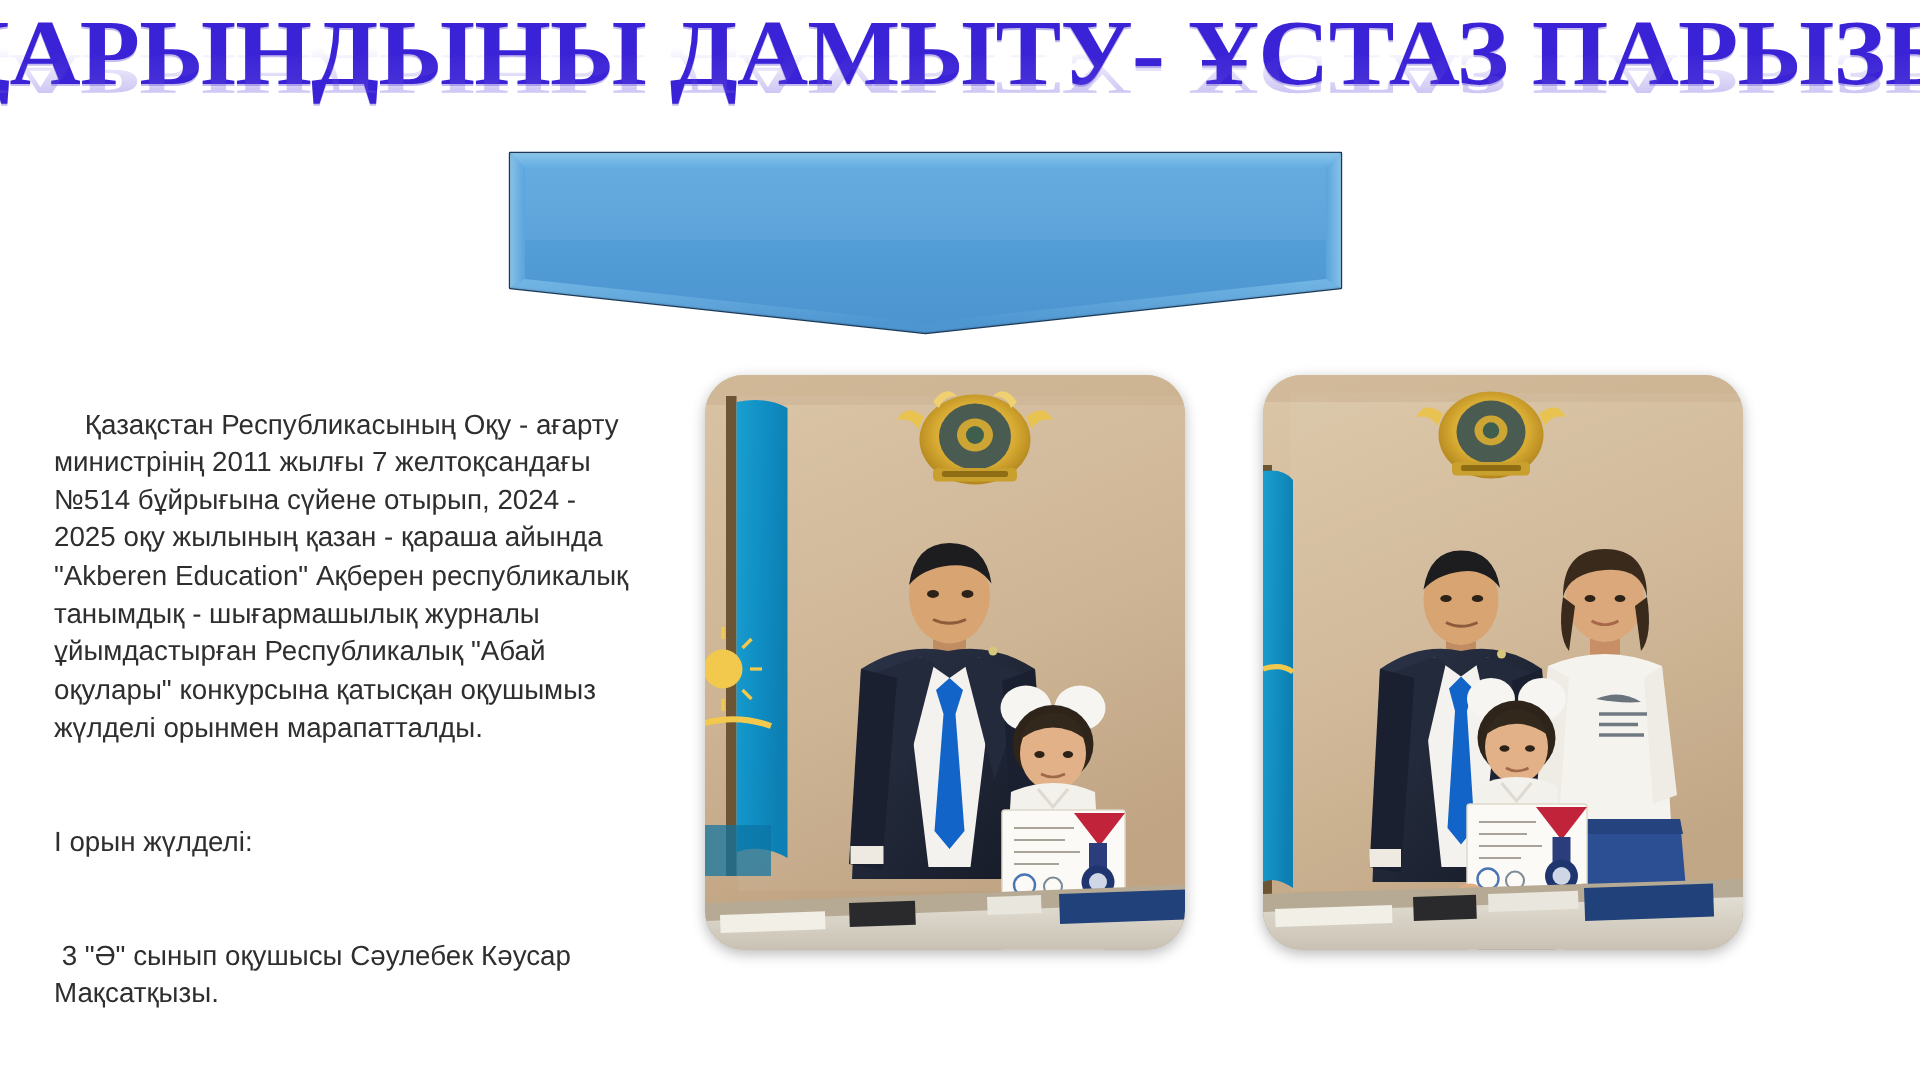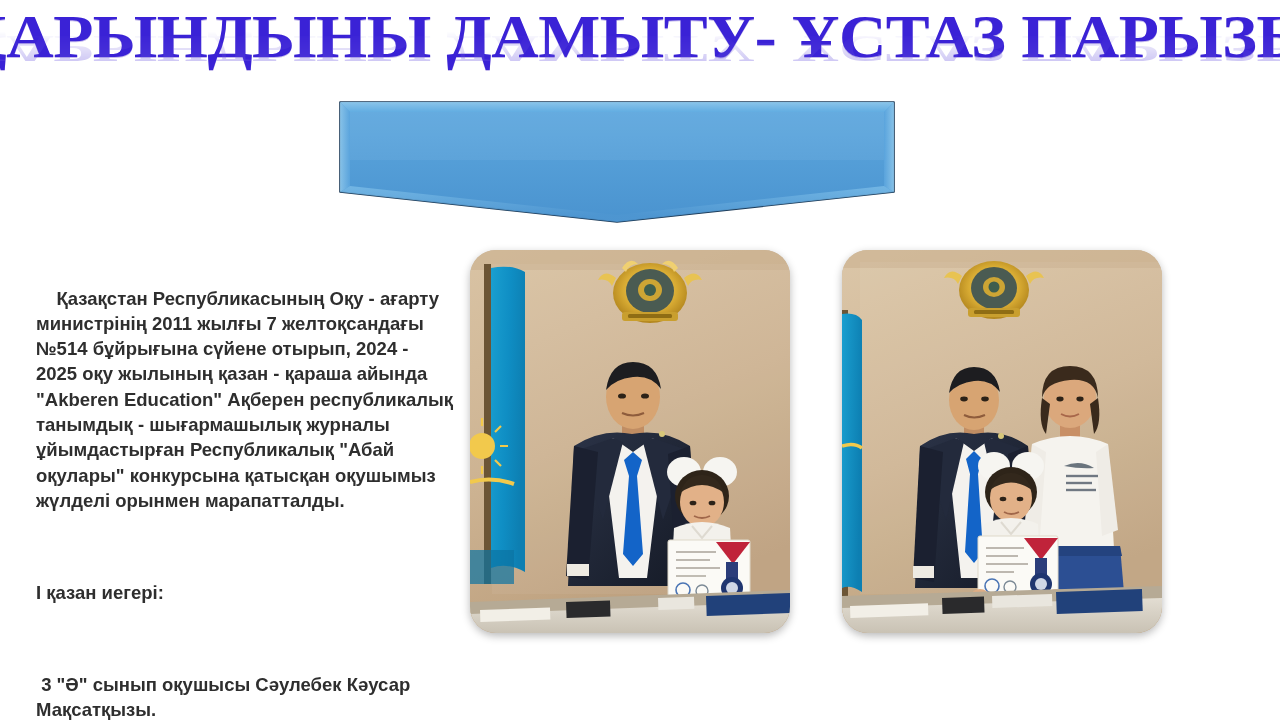--- a/index.html
+++ b/index.html
@@ -80,21 +80,21 @@
     position: absolute;
     left: 36px;
     top: 219px;
     width: 420px;
     color: #2e2e2e;
     font-family: "Liberation Sans", sans-serif;
     font-size: 18.5px;
     line-height: 25.3px;
     white-space: pre-wrap;
   }
-  #body-text .para { margin: 16px 0 0 0; font-weight: bold; }
+  #body-text .para { margin: 0 0 0 0; }
 
   
   .photo-frame {
     position: absolute;
     border-radius: 26px;
     overflow: hidden;
     box-shadow: 0 3px 9px rgba(0,0,0,0.28);
     background: #cbb79c;
   }
   #photo-left  { left: 470px; top: 250px; width: 320px; height: 383px; }
@@ -159,21 +159,21 @@
   <div id="body-text">
     <div class="para">    Қазақстан Республикасының Оқу - ағарту
 министрінің 2011 жылғы 7 желтоқсандағы
 №514 бұйрығына сүйене отырып, 2024 -
 2025 оқу жылының қазан - қараша айында
 "Akberen Education" Ақберен республикалық
 танымдық - шығармашылық журналы
 ұйымдастырған Республикалық "Абай
 оқулары" конкурсына қатысқан оқушымыз
 жүлделі орынмен марапатталды.</div>
-    <div class="para">І қазан иегері:</div>
+    <div class="para">І орын жүлделі:</div>
     <div class="para"> 3 "Ә" сынып оқушысы Сәулебек Кәусар
 Мақсатқызы.</div>
     
     
     
     
   </div>
 
   <div class="photo-frame" id="photo-left">
     <svg viewBox="0 0 320 383" preserveAspectRatio="xMidYMid slice" xmlns="http://www.w3.org/2000/svg">

